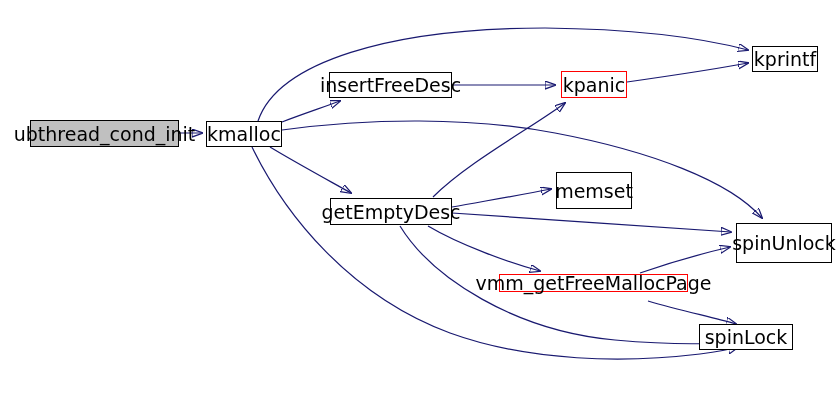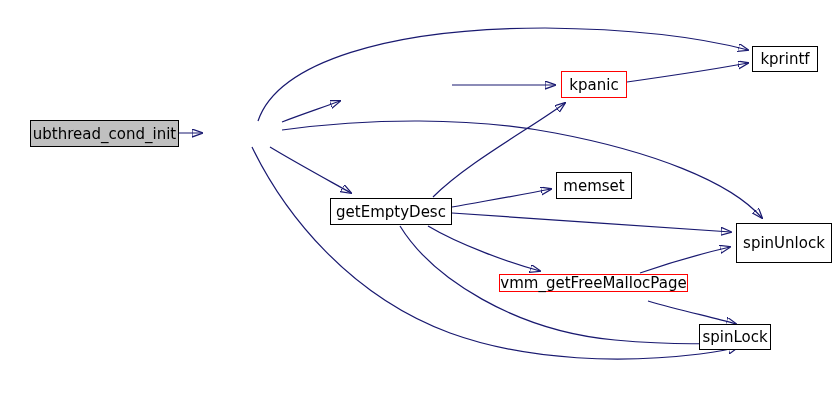--- a/index.html
+++ b/index.html
@@ -29,21 +29,21 @@
   }
   .node {
     position: absolute;
     box-sizing: border-box;
     display: flex;
     align-items: center;
     justify-content: center;
     background: #ffffff;
     border: 1px solid #000000;
     color: #000000;
-    font-size: 15px;
+    font-size: 19px;
     white-space: nowrap;
     cursor: pointer;
   }
   .node.root {
     background: #c0c0c0;
     cursor: default;
     margin-left: 22px;
   }
   .node.highlight {
     border: 1.5px solid #ff0000;
@@ -73,29 +73,31 @@
     <path d="M452,207 C485,201 521,195 551,189" marker-end="url(#arrow)"></path>
     <path d="M452,213 C540,219 642,226 731,232" marker-end="url(#arrow)"></path>
     <path d="M428,226 C460,245 510,263 540,271" marker-end="url(#arrow)"></path>
     <path d="M400,226 C432,278 515,331 615,340 C660,344 702,345 736,342" marker-end="url(#arrow)"></path>
     <path d="M640,273 C672,262 704,253 730,247" marker-end="url(#arrow)"></path>
     <path d="M648,301 C682,311 712,317 736,324" marker-end="url(#arrow)"></path>
   </svg>
 
   <div class="node root" style="left:8px; top:120px; width:149px; height:27px;">ubthread_cond_init</div>
 
+  <div class="node" style="left:206px; top:121px; width:76px; height:26px;">kmalloc</div>
 
+  <div class="node" style="left:329px; top:72px; width:123px; height:26px;">insertFreeDesc</div>
 
   <div class="node highlight" style="left:561px; top:71px; width:66px; height:27px;">kpanic</div>
 
   <div class="node" style="left:752px; top:46px; width:66px; height:26px;">kprintf</div>
 
   <div class="node" style="left:330px; top:198px; width:122px; height:27px;">getEmptyDesc</div>
 
-  <div class="node" style="left:556px; top:172px; width:76px; height:27px;">memset</div>
+  <div class="node" style="left:556px; top:172px; width:76px; height:37px;">memset</div>
 
   <div class="node" style="left:736px; top:223px; width:96px; height:40px;">spinUnlock</div>
 
   <div class="node highlight" style="left:499px; top:274px; width:189px; height:18px;">vmm_getFreeMallocPage</div>
 
-  <div class="node" style="left:699px; top:324px; width:72px; height:26px;">spinLock</div>
+  <div class="node" style="left:699px; top:324px; width:94px; height:26px;">spinLock</div>
 
 </div>
 
 </body></html>

